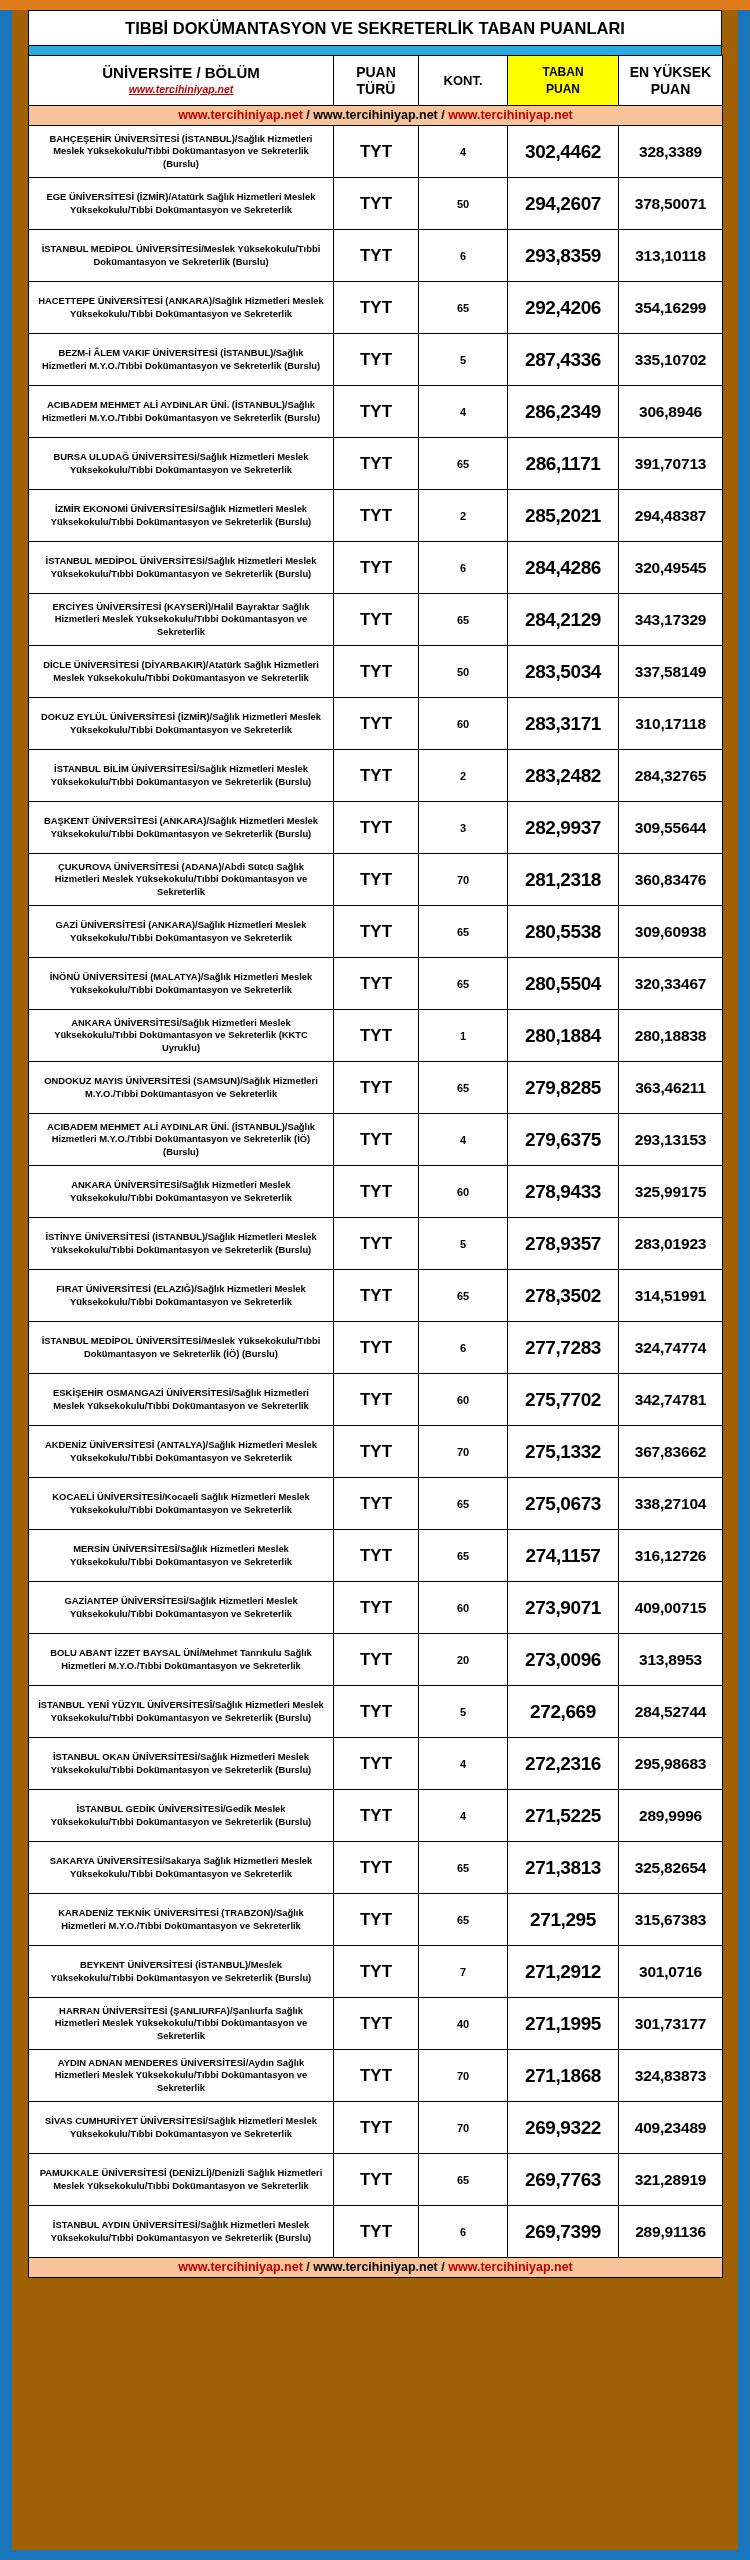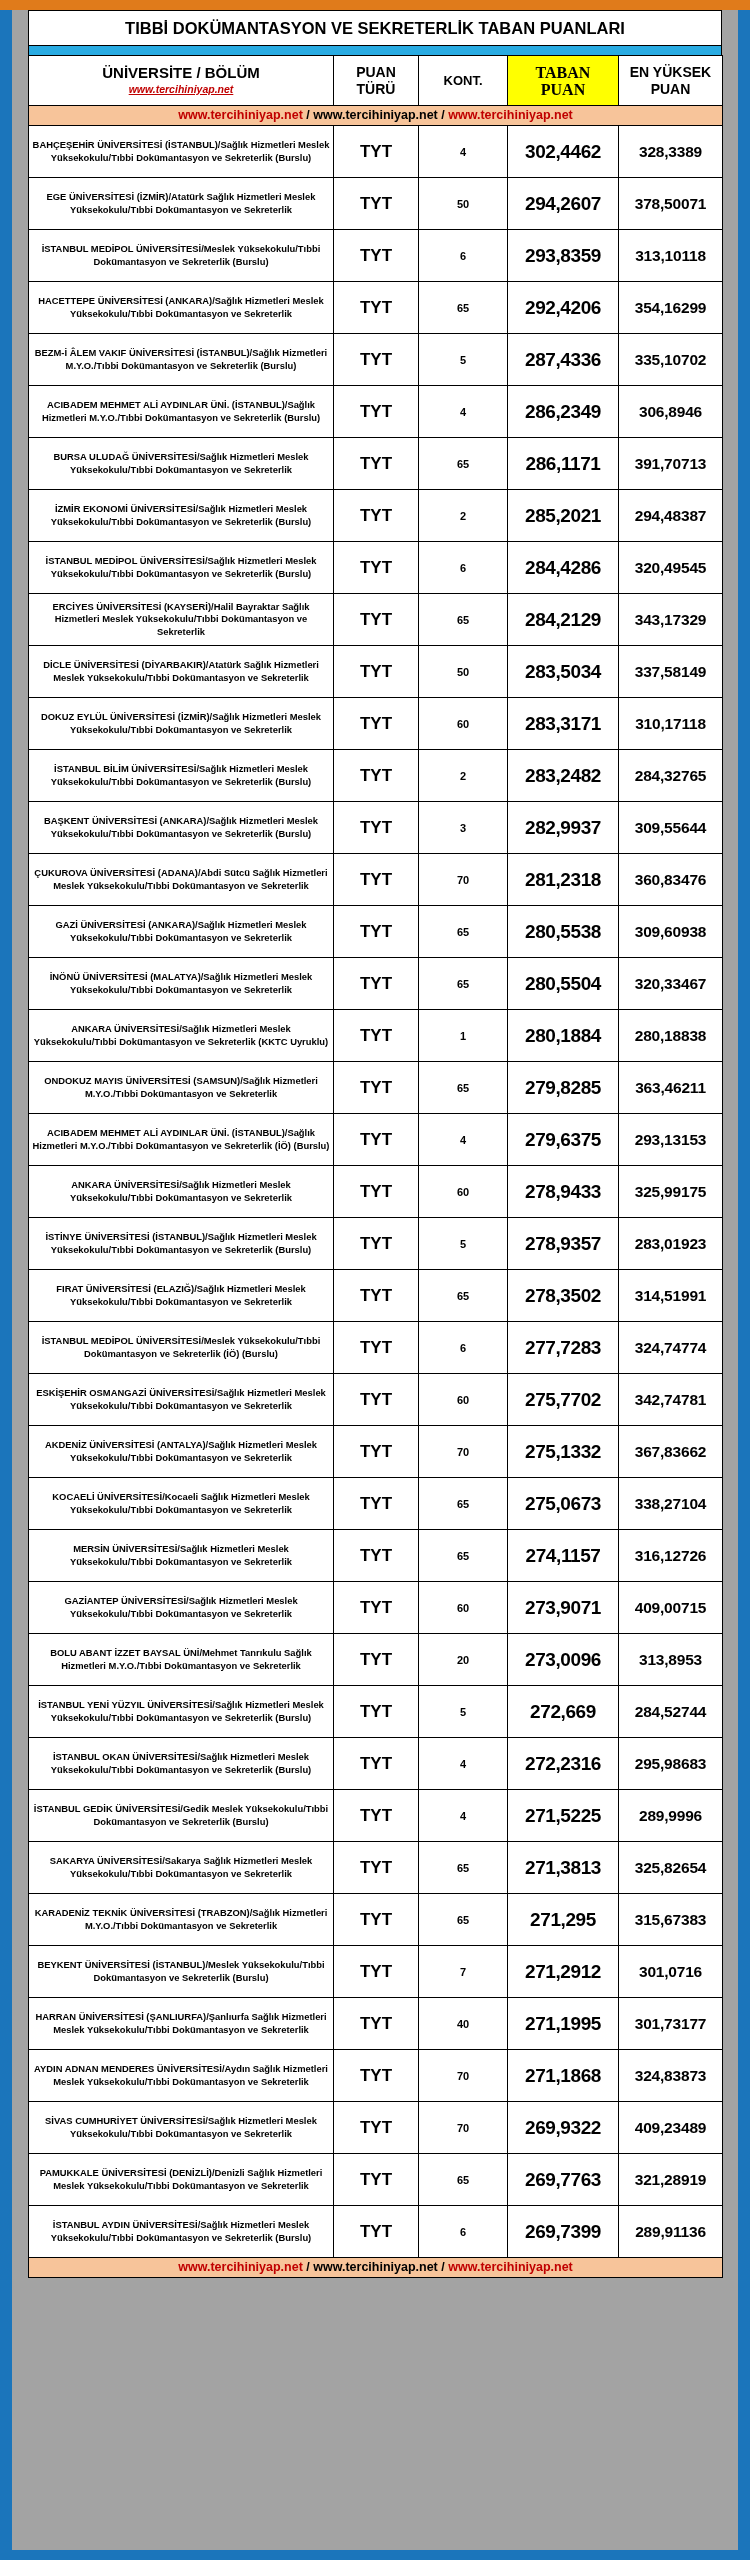--- a/index.html
+++ b/index.html
@@ -17,21 +17,21 @@
   }
   #top-orange{
     position:absolute; top:0; left:0;
     width:750px; height:10px;
     background:#e07b1b;
   }
   #frame{
     position:absolute;
     top:10px; left:12px;
     width:726px; height:2540px;
-    background:#a3a3a3;
+    background:#a16207;
   }
   #sheet{
     position:absolute;
     top:0px; left:16px;
     width:694px;
     background:#ffffff;
   }
   .title-bar{
     border:1px solid #000;
     background:#ffffff;
@@ -100,47 +100,46 @@
   th.h-one{
     text-align:center;
     font-size:13px;
     font-weight:bold;
     color:#000;
     padding:2px;
   }
   th.h-taban{
     background:#ffff00 !important;
     text-align:center;
-    font-size:16px;
+    font-size:12px;
     font-weight:bold;
     line-height:17px;
     color:#000;
     padding:2px;
-    font-family:Liberation Serif, serif;
   }
   .banner td{
     background:#f7c49a !important;
     text-align:center;
     height:20px;
     padding:1px 0 2px 0;
     font-size:12.5px;
     font-weight:bold;
     line-height:16px;
     white-space:nowrap;
   }
   .banner .red{ color:#c00000; }
   .banner .blk{ color:#000; }
   .banner .sep{ color:#000; }
 
   td.uni{
     font-size:9.4px;
     font-weight:bold;
     text-align:center;
     line-height:12.4px;
-    padding:1px 3px;
+    padding:1px 9px;
     color:#000;
   }
   td.tur{
     font-size:17px;
     font-weight:bold;
     text-align:center;
     color:#000;
   }
   td.kont{
     font-size:11px;

